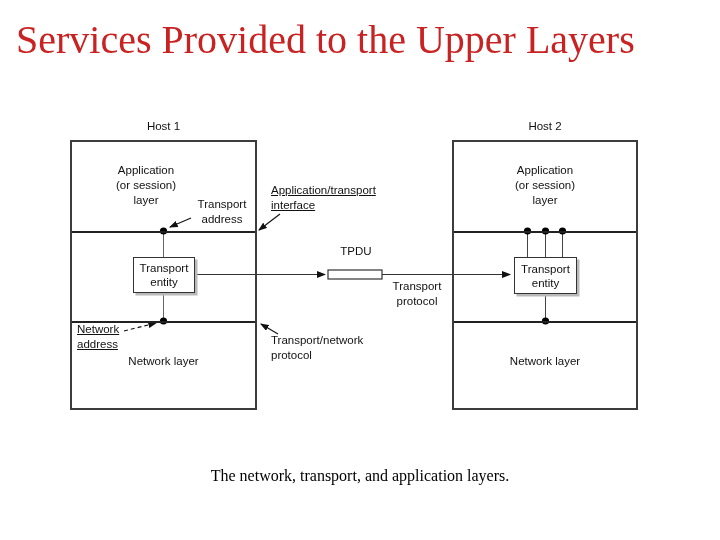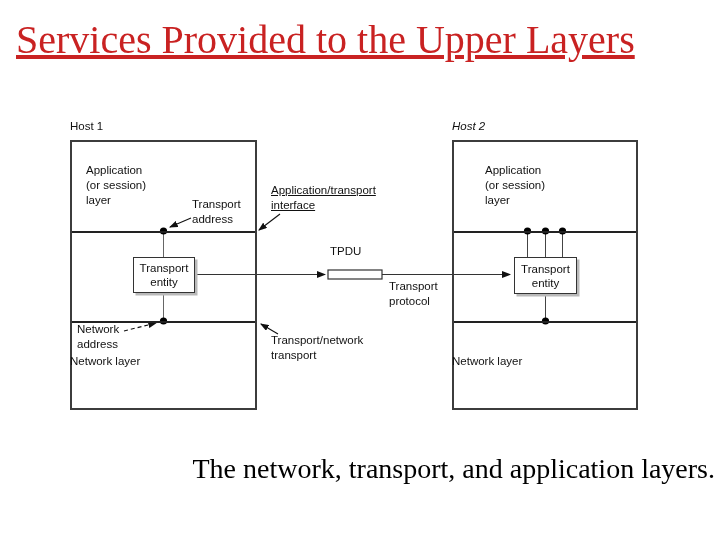--- a/index.html
+++ b/index.html
@@ -1,31 +1,31 @@
 <!DOCTYPE html>
 <html><head>
 <meta charset="utf-8">
 <style>
   html,body{margin:0;padding:0;background:#fff;}
   .slide{position:relative;width:720px;height:540px;background:#ffffff;overflow:hidden;
          font-family:"Liberation Sans",sans-serif;}
   .title{position:absolute;left:16px;top:18px;margin:0;width:700px;
          font-family:"Liberation Serif",serif;font-weight:400;
-         font-size:40px;line-height:44px;color:#c92222;white-space:nowrap;text-decoration:underline;}
+         font-size:40px;line-height:44px;color:#c92222;white-space:nowrap;}
   .overlay{position:absolute;left:0;top:0;width:720px;height:540px;pointer-events:none;}
   .host-box{position:absolute;width:187px;height:270px;top:140px;
             border:2px solid #3c3c3c;box-sizing:border-box;background:transparent;}
   .hline{position:absolute;left:0;right:0;height:1.5px;background:#222;}
   .lbl{position:absolute;font-size:11.5px;line-height:15px;color:#111;white-space:pre-line;}
-  .ctr{}
+  .ctr{text-align:center;}
   .entity{position:absolute;background:#fff;border:1px solid #333;box-sizing:border-box;
           box-shadow:2.5px 2.5px 0 #b9b9b9;display:flex;align-items:center;justify-content:center;
           text-align:center;font-size:11.5px;line-height:14px;color:#111;white-space:pre-line;}
-  .caption{position:absolute;left:0;right:0;top:450px;margin:5px;text-align:right;
-           font-family:"Liberation Serif",serif;font-size:28px;line-height:28px;color:#000;}
+  .caption{position:absolute;left:0;right:0;top:450px;margin:12px;text-align:center;
+           font-family:"Liberation Serif",serif;font-size:16px;line-height:28px;color:#000;}
 </style>
 </head>
 <body>
 
 <div class="slide">
 
   <h1 class="title">Services Provided to the Upper Layers</h1>
 
   <svg class="overlay" viewBox="0 0 720 540">
     <defs>
@@ -74,39 +74,39 @@
     <div class="hline" style="top:89px;"></div>
     <div class="hline" style="top:179px;"></div>
   </div>
   <div class="lbl ctr" style="left:86px;top:163px;width:120px;">Application
 (or session)
 layer</div>
   <div class="lbl ctr" style="left:192px;top:197px;width:60px;">Transport
 address</div>
   <div class="entity" style="left:133px;top:257px;width:62px;height:36px;">Transport
 entity</div>
-  <div class="lbl" style="left:77px;top:322px;">Network
+  <div class="lbl" style="left:77px;top:322px;text-decoration:underline;">Network
 address</div>
   <div class="lbl ctr" style="left:70px;top:354px;width:187px;">Network layer</div>
 
-  <div class="lbl ctr" style="left:452px;top:119px;width:186px;font-style:italic;">Host 2</div>
+  <div class="lbl ctr" style="left:452px;top:119px;width:186px;">Host 2</div>
   <div class="host-box" style="left:452px;width:186px;">
     <div class="hline" style="top:89px;"></div>
     <div class="hline" style="top:179px;"></div>
   </div>
   <div class="lbl ctr" style="left:485px;top:163px;width:120px;">Application
 (or session)
 layer</div>
   <div class="entity" style="left:514px;top:257px;width:63px;height:37px;">Transport
 entity</div>
   <div class="lbl ctr" style="left:452px;top:354px;width:186px;">Network layer</div>
 
   <div class="lbl" style="left:271px;top:183px;text-decoration:underline;">Application/transport
 interface</div>
   <div class="lbl ctr" style="left:330px;top:244px;width:52px;">TPDU</div>
   <div class="lbl ctr" style="left:389px;top:279px;width:56px;">Transport
 protocol</div>
   <div class="lbl" style="left:271px;top:333px;">Transport/network
-transport</div>
+protocol</div>
 
   <p class="caption">The network, transport, and application layers.</p>
 
 </div>
 
 </body></html>

